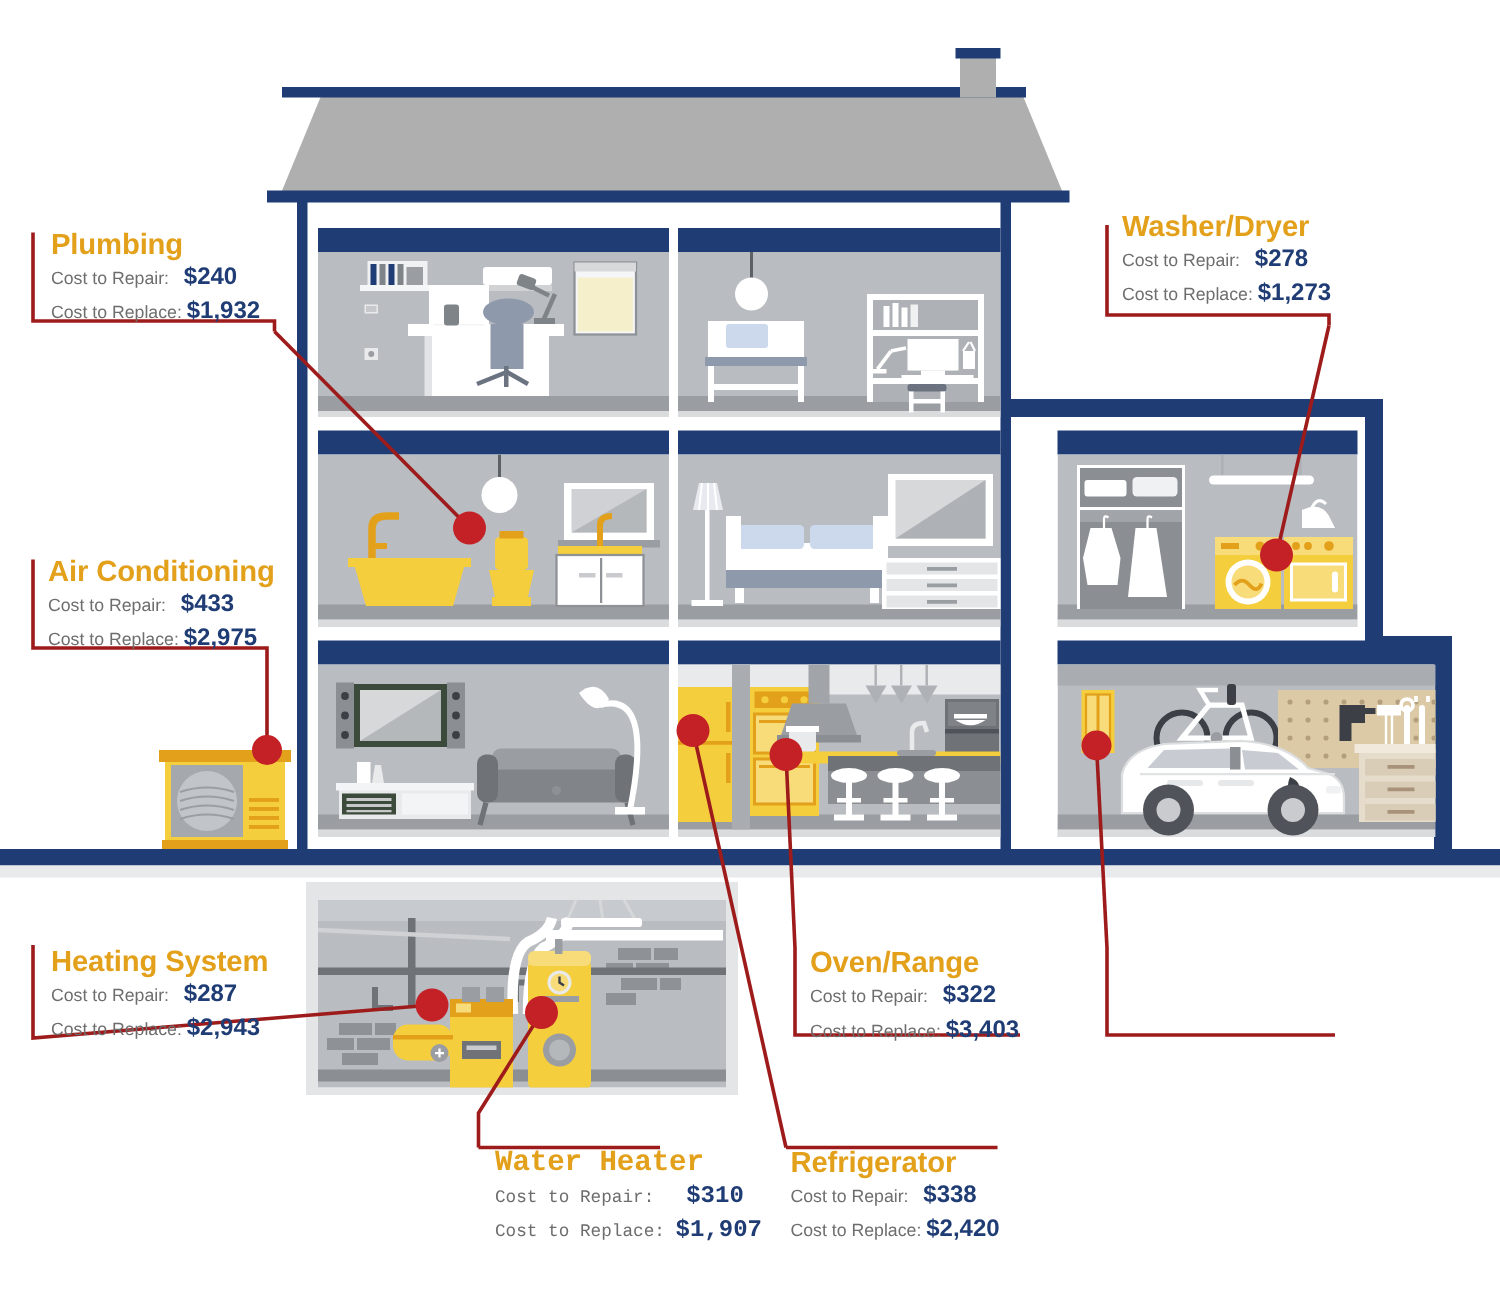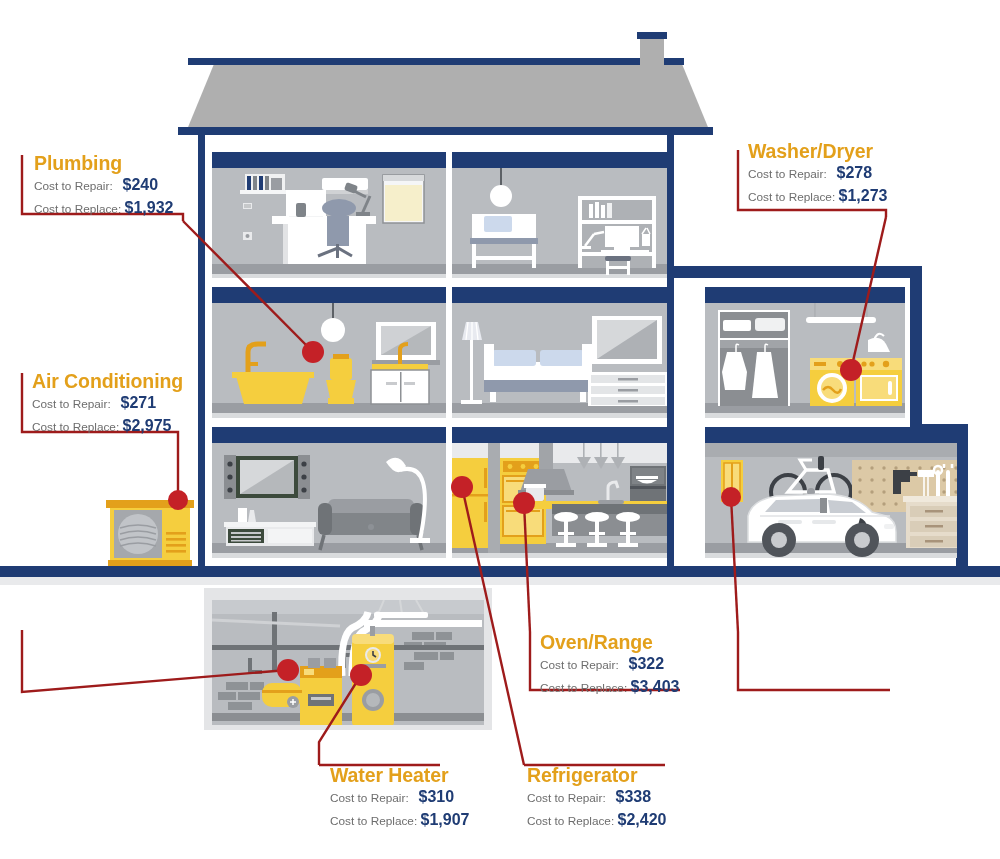--- a/index.html
+++ b/index.html
@@ -683,26 +683,31 @@
 </svg>
 
 <div class="lbl" style="left:34px;top:152px;">
   <div class="ttl">Plumbing</div>
   <div class="row"><span>Cost to Repair:</span>&nbsp;&nbsp; <b class="amt">$240</b></div>
   <div class="row"><span>Cost to Replace:</span> <b class="amt">$1,932</b></div>
 </div>
 
 <div class="lbl" style="left:32px;top:370px;">
   <div class="ttl">Air Conditioning</div>
-  <div class="row"><span>Cost to Repair:</span>&nbsp;&nbsp; <b class="amt">$271</b></div>
+  <div class="row"><span>Cost to Repair:</span>&nbsp;&nbsp; <b class="amt">$433</b></div>
   <div class="row"><span>Cost to Replace:</span> <b class="amt">$2,975</b></div>
 </div>
 
-
-<div class="lbl" style="left:330px;top:764px;">
+<div class="lbl" style="left:34px;top:630px;">
+  <div class="ttl">Heating System</div>
+  <div class="row"><span>Cost to Repair:</span>&nbsp;&nbsp; <b class="amt">$287</b></div>
+  <div class="row"><span>Cost to Replace:</span> <b class="amt">$2,943</b></div>
+</div>
+
+<div class="lbl" style="left:330px;top:764px;font-family:Liberation Mono, monospace;">
   <div class="ttl">Water Heater</div>
   <div class="row"><span>Cost to Repair:</span>&nbsp;&nbsp; <b class="amt">$310</b></div>
   <div class="row"><span>Cost to Replace:</span> <b class="amt">$1,907</b></div>
 </div>
 
 <div class="lbl" style="left:527px;top:764px;">
   <div class="ttl">Refrigerator</div>
   <div class="row"><span>Cost to Repair:</span>&nbsp;&nbsp; <b class="amt">$338</b></div>
   <div class="row"><span>Cost to Replace:</span> <b class="amt">$2,420</b></div>
 </div>

